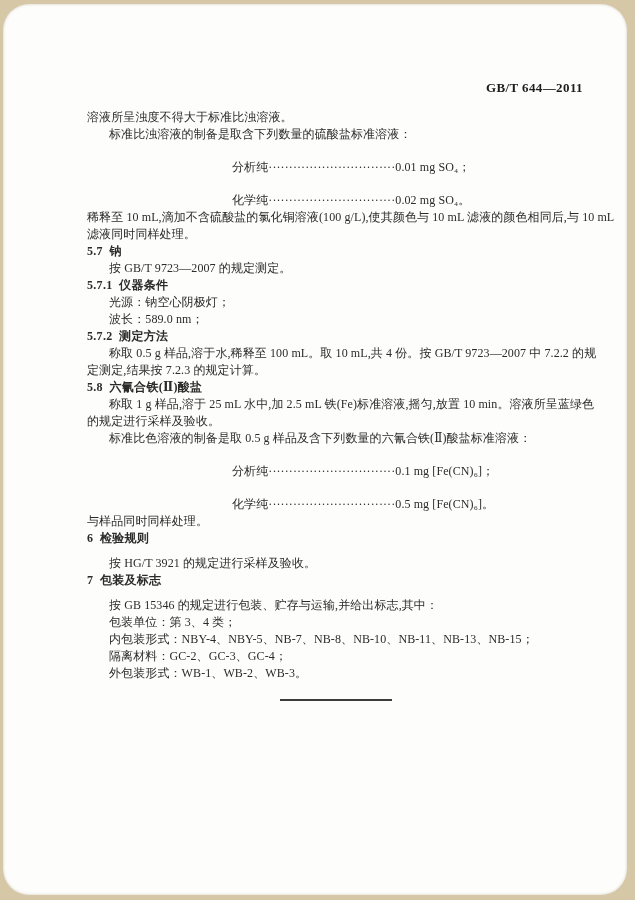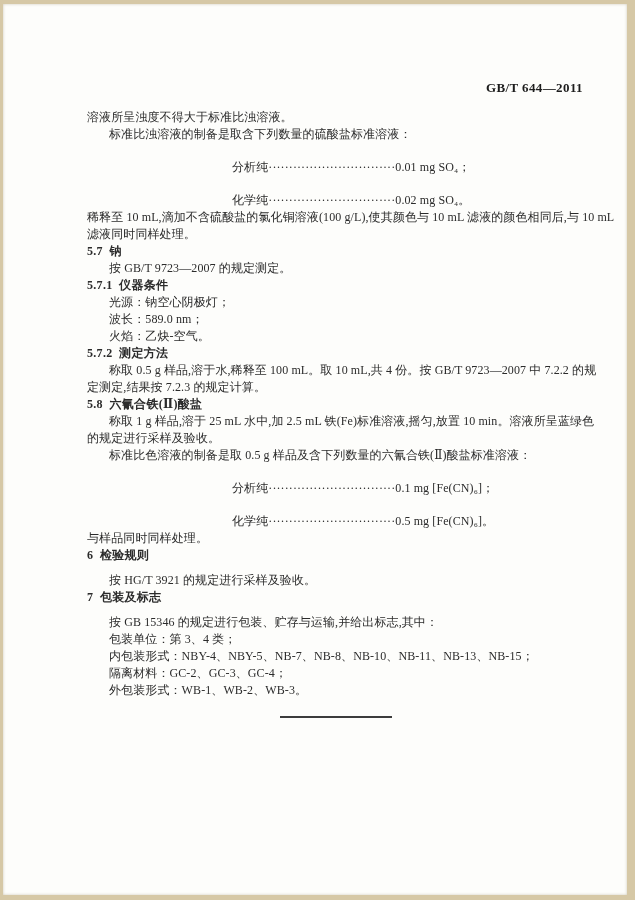--- a/index.html
+++ b/index.html
@@ -15,20 +15,21 @@
     left: 0; top: 0;
     width: 635px; height: 900px;
     background: #d6c8a6;
   }
   .paper {
     position: absolute;
     left: 3px; top: 4px;
     right: 8px; bottom: 5px;
     background: #fdfdfb;
     box-shadow: inset 0 0 3px rgba(120,100,60,0.35);
+    border-radius: 26px;
   }
   .doc-header {
     padding: 76px 44px 0 0;
     text-align: right;
     font-weight: bold;
     font-size: 13px;
     letter-spacing: 0.4px;
     color: #1d1d1d;
   }
   .doc-body {
@@ -69,21 +70,20 @@
       <div class="line indent">标准比浊溶液的制备是取含下列数量的硫酸盐标准溶液：</div>
       <div class="line formula">分析纯·······························0.01 mg SO₄；</div>
       <div class="line formula">化学纯·······························0.02 mg SO₄。</div>
       <div class="line body">稀释至 10 mL,滴加不含硫酸盐的氯化铜溶液(100 g/L),使其颜色与 10 mL 滤液的颜色相同后,与 10 mL</div>
       <div class="line body">滤液同时同样处理。</div>
       <div class="line h2">5.7  钠</div>
       <div class="line indent">按 GB/T 9723—2007 的规定测定。</div>
       <div class="line h2">5.7.1  仪器条件</div>
       <div class="line indent">光源：钠空心阴极灯；</div>
       <div class="line indent">波长：589.0 nm；</div>
-      <div class="line indent">火焰：乙炔-空气。</div>
       <div class="line h2">5.7.2  测定方法</div>
       <div class="line indent">称取 0.5 g 样品,溶于水,稀释至 100 mL。取 10 mL,共 4 份。按 GB/T 9723—2007 中 7.2.2 的规</div>
       <div class="line body">定测定,结果按 7.2.3 的规定计算。</div>
       <div class="line h2">5.8  六氰合铁(Ⅱ)酸盐</div>
       <div class="line indent">称取 1 g 样品,溶于 25 mL 水中,加 2.5 mL 铁(Fe)标准溶液,摇匀,放置 10 min。溶液所呈蓝绿色</div>
       <div class="line body">的规定进行采样及验收。</div>
       <div class="line indent">标准比色溶液的制备是取 0.5 g 样品及含下列数量的六氰合铁(Ⅱ)酸盐标准溶液：</div>
       <div class="line formula">分析纯·······························0.1 mg [Fe(CN)₆]；</div>
       <div class="line formula">化学纯·······························0.5 mg [Fe(CN)₆]。</div>
       <div class="line body">与样品同时同样处理。</div>

